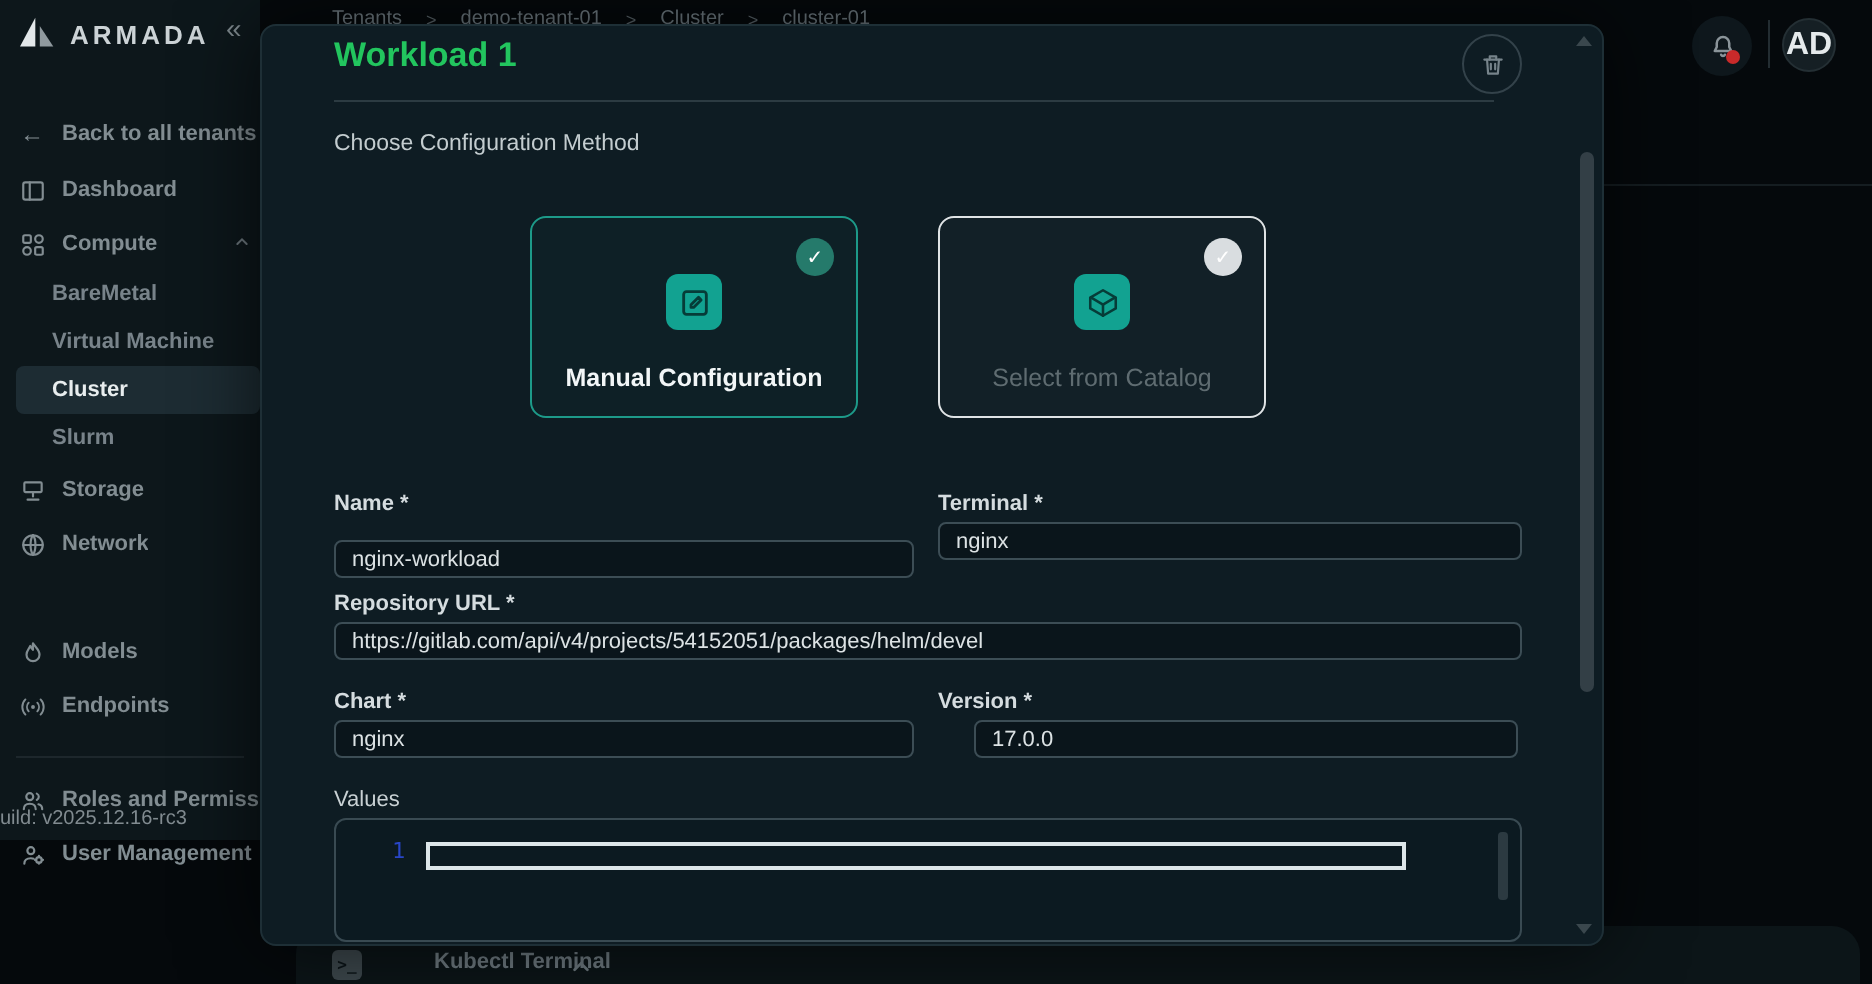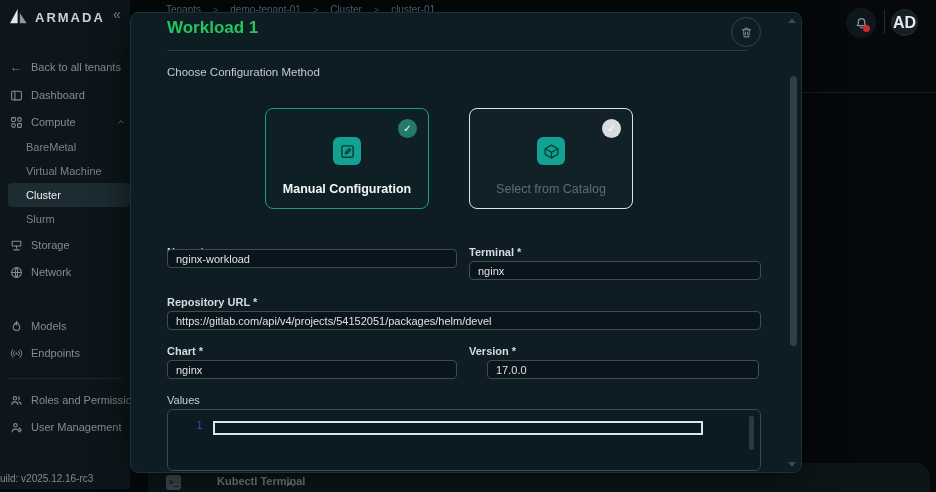--- a/index.html
+++ b/index.html
@@ -5,32 +5,32 @@
   * { margin:0; padding:0; box-sizing:border-box; }
   html,body { width:936px; height:492px; }
   body {
     position:relative; overflow:hidden;
     background:#05090c;
     font-family:"Liberation Sans", sans-serif;
     -webkit-font-smoothing:antialiased;
   }
 
   
-  .sidebar { position:absolute; left:0; top:0; width:130px; height:489px; background:#0d171b; z-index:2; }
+  .sidebar { position:absolute; left:0; top:0; width:130px; height:420px; background:#0d171b; z-index:2; }
   .logo-wrap { position:absolute; left:9px; top:8px; display:flex; align-items:center; gap:6px; }
   .logo-text { font-size:13px; font-weight:bold; letter-spacing:2px; color:#ccd3d6; }
   .collapse-btn { position:absolute; left:113px; top:6px; font-size:14px; color:#7d888d; cursor:pointer; }
   .side-row { position:absolute; left:0; right:0; height:24px; display:flex; align-items:center;
               gap:8px; padding-left:9px; color:#828d92; font-size:11px; cursor:pointer; }
   .side-row.sub { padding-left:26px; color:#78838a; }
   .side-row.active { left:8px; padding-left:18px; background:#1d2c33; border-radius:4px; color:#e8edee; }
   .side-ic { width:14px; height:14px; display:flex; align-items:center; justify-content:center; flex:0 0 14px; }
   .side-ic svg { width:13px; height:13px; }
   .glyph { font-size:12px; line-height:1; }
-  .side-lbl { white-space:nowrap; overflow:hidden; }
+  .side-lbl { white-space:nowrap; overflow:hidden;font-weight:bold; }
   .side-divider { position:absolute; left:8px; right:8px; top:378px; height:1px; background:#1d272c; }
   .compute-chev { position:absolute; right:5px; color:#6b767c; }
   .compute-chev svg { width:8px; height:8px; }
   .build-label { position:absolute; left:0px; bottom:5px; font-size:10px; color:#818b90; white-space:nowrap; }
 
   
   .main-header-divider { position:absolute; left:130px; right:0; top:92px; height:1px; background:#151d21; z-index:1; }
   .breadcrumb { position:absolute; left:166px; top:4px; display:flex; align-items:center; gap:12px;
                 font-size:10px; color:#6f7b82; z-index:3; }
   .crumb { text-decoration:underline; cursor:pointer; white-space:nowrap; }
@@ -300,21 +300,21 @@
       <svg viewBox="0 0 24 24" fill="none" stroke="#063c38" stroke-width="1.8" stroke-linecap="round" stroke-linejoin="round">
         <path d="M21 8.2v7.6L12 21l-9-5.2V8.2L12 3z"></path>
           <path d="M3.4 8.1 12 13.1l8.6-5"></path>
           <path d="M12 21v-7.9"></path>
       </svg>
     </span>
     <div class="card-label off">Select from Catalog</div>
   </div>
 
   <label class="field-label" style="left:36px; top:233px">Name *</label>
-  <input class="field-input" style="left: 36px; top: 236px; width: 290px;" value="nginx-workload">
+  <input class="field-input" style="left: 36px; top: 257px; width: 290px;" value="nginx-workload">
 
   <label class="field-label" style="left:338px; top:233px">Terminal *</label>
   <input class="field-input" style="left: 338px; top: 248px; width: 292px;" value="nginx">
 
   <label class="field-label" style="left:36px; top:283px">Repository URL *</label>
   <input class="field-input" style="left: 36px; top: 298px; width: 594px;" value="https://gitlab.com/api/v4/projects/54152051/packages/helm/devel">
 
   <label class="field-label" style="left:36px; top:332px">Chart *</label>
   <input class="field-input" style="left: 36px; top: 347px; width: 290px;" value="nginx">
 

